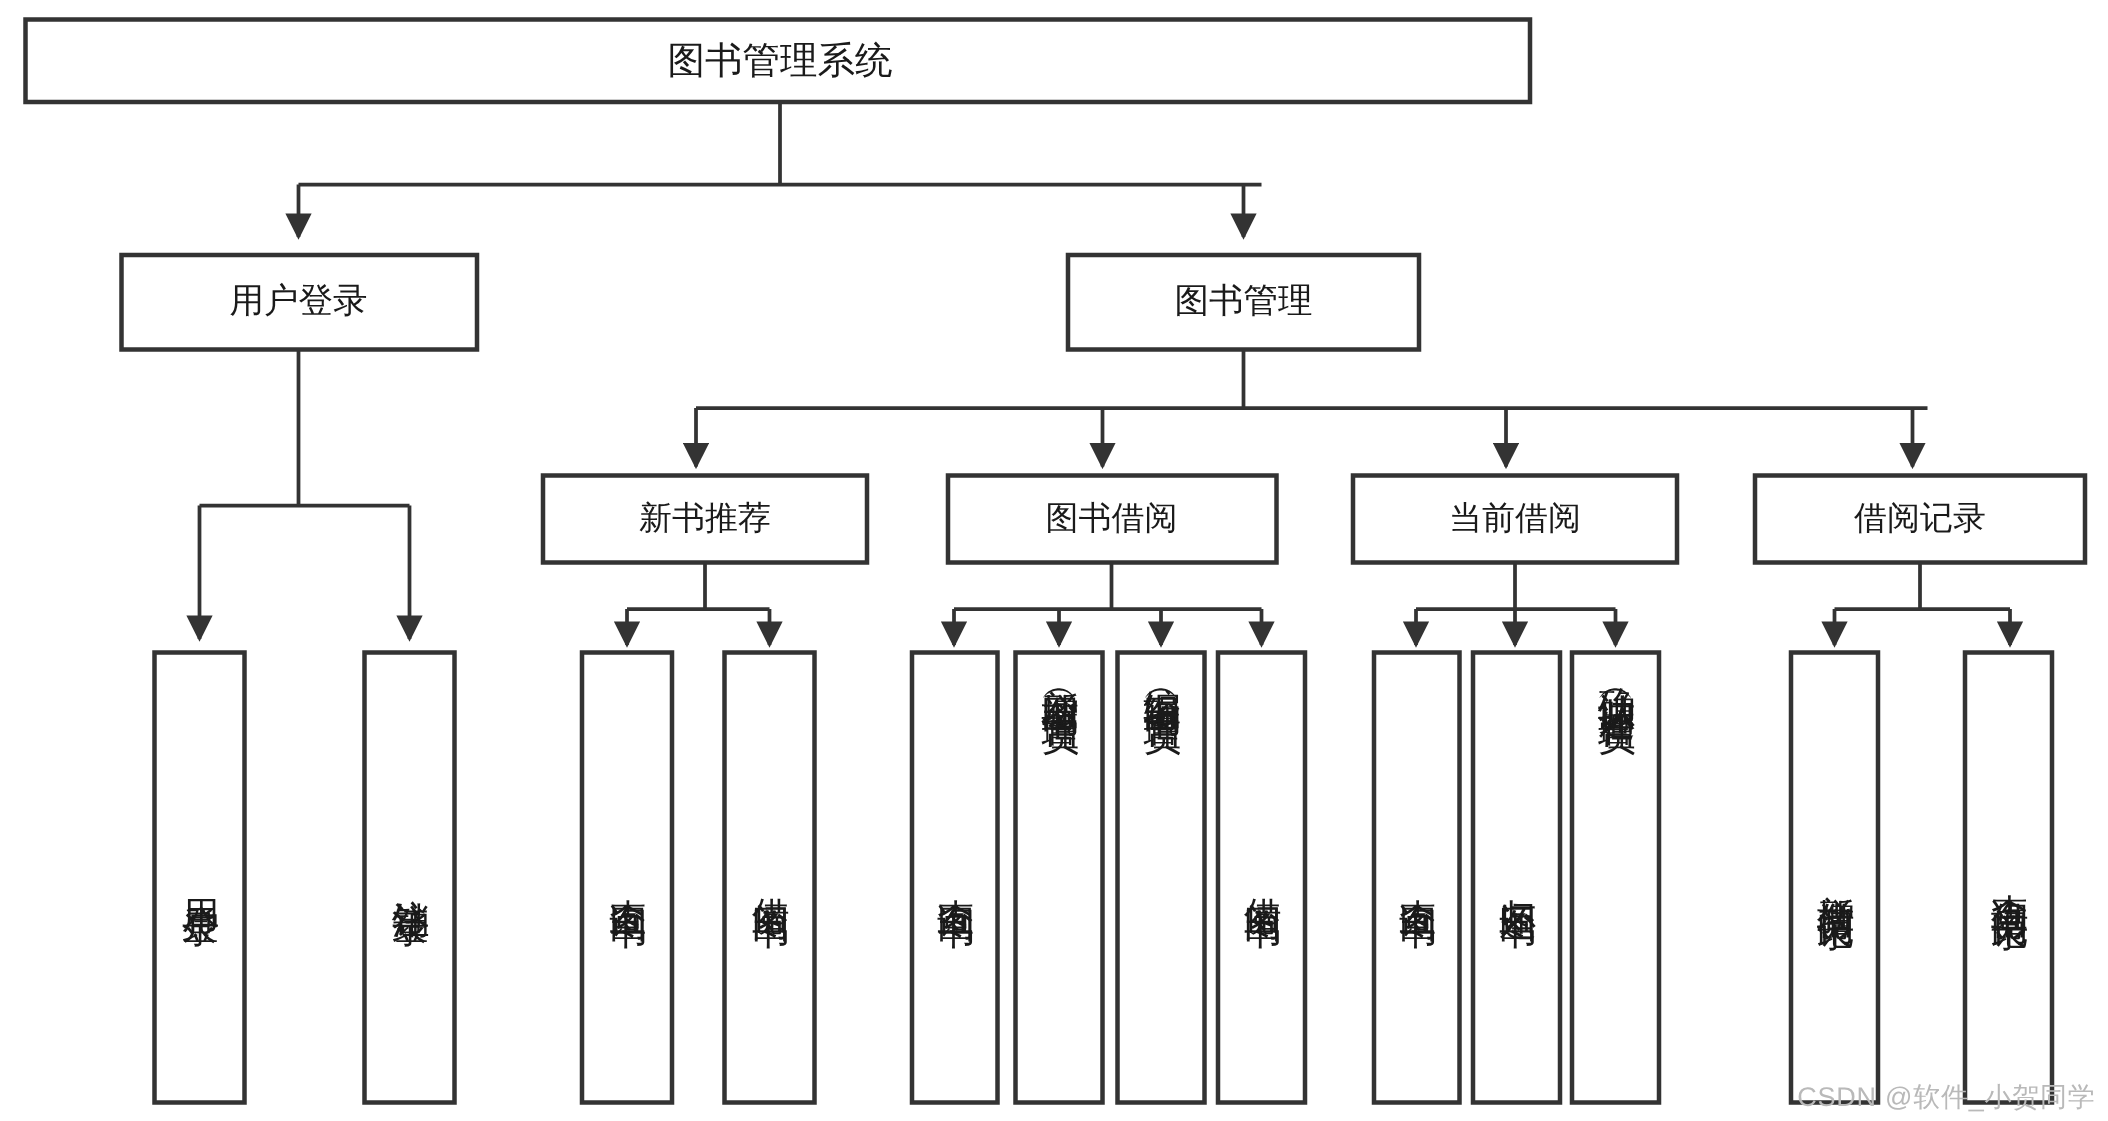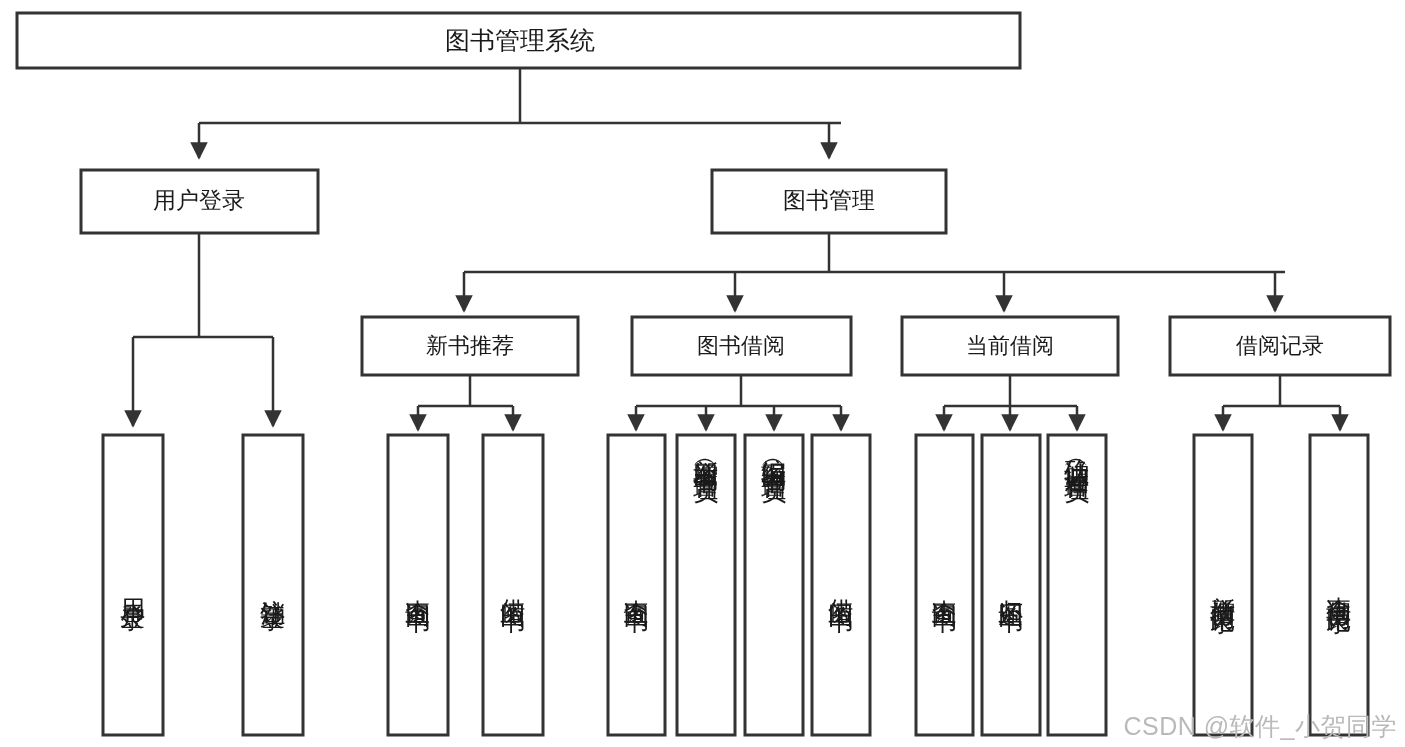--- a/index.html
+++ b/index.html
@@ -38,21 +38,21 @@
     line-height:1.06;
     color:#1a1a1a;
     letter-spacing:3px;
     white-space:nowrap;
     text-align:center;
   }
   .watermark{
     position:absolute;
     right:8px;bottom:4px;
     font-family:"Liberation Sans","DejaVu Sans",sans-serif;
-    font-size:25px;
+    font-size:18px;
     color:#b9b9b9;
     white-space:nowrap;
     letter-spacing:0.5px;
   }
 </style>
 </head>
 <body>
 
 <svg id="diagram" viewBox="0 0 1405 747">
   <defs>

